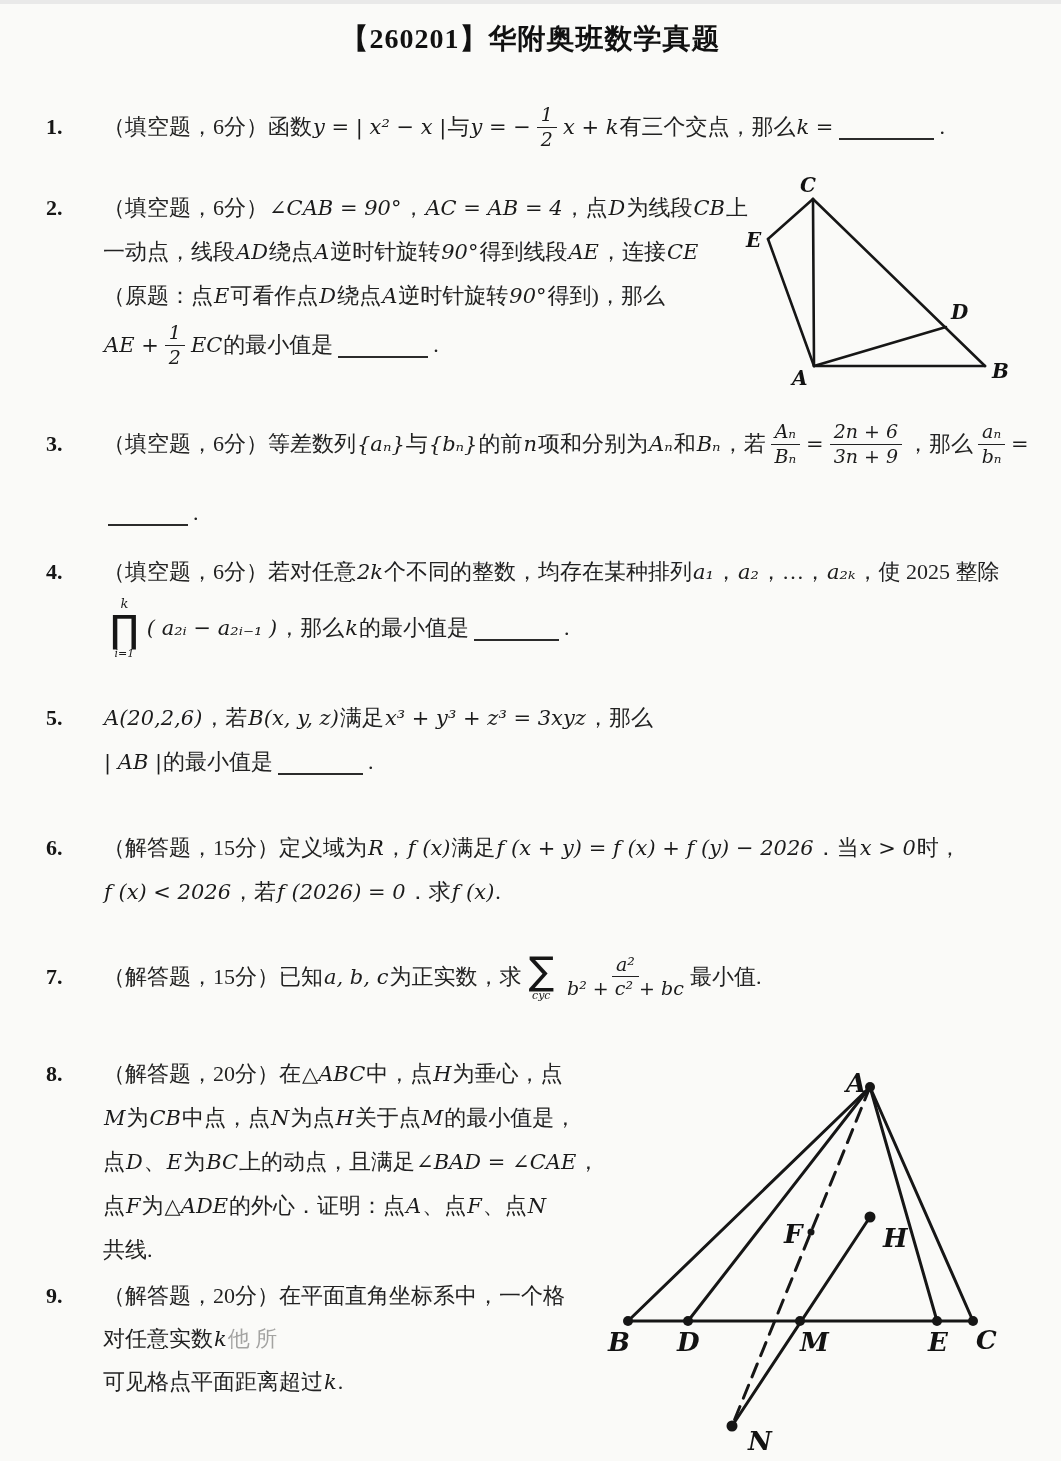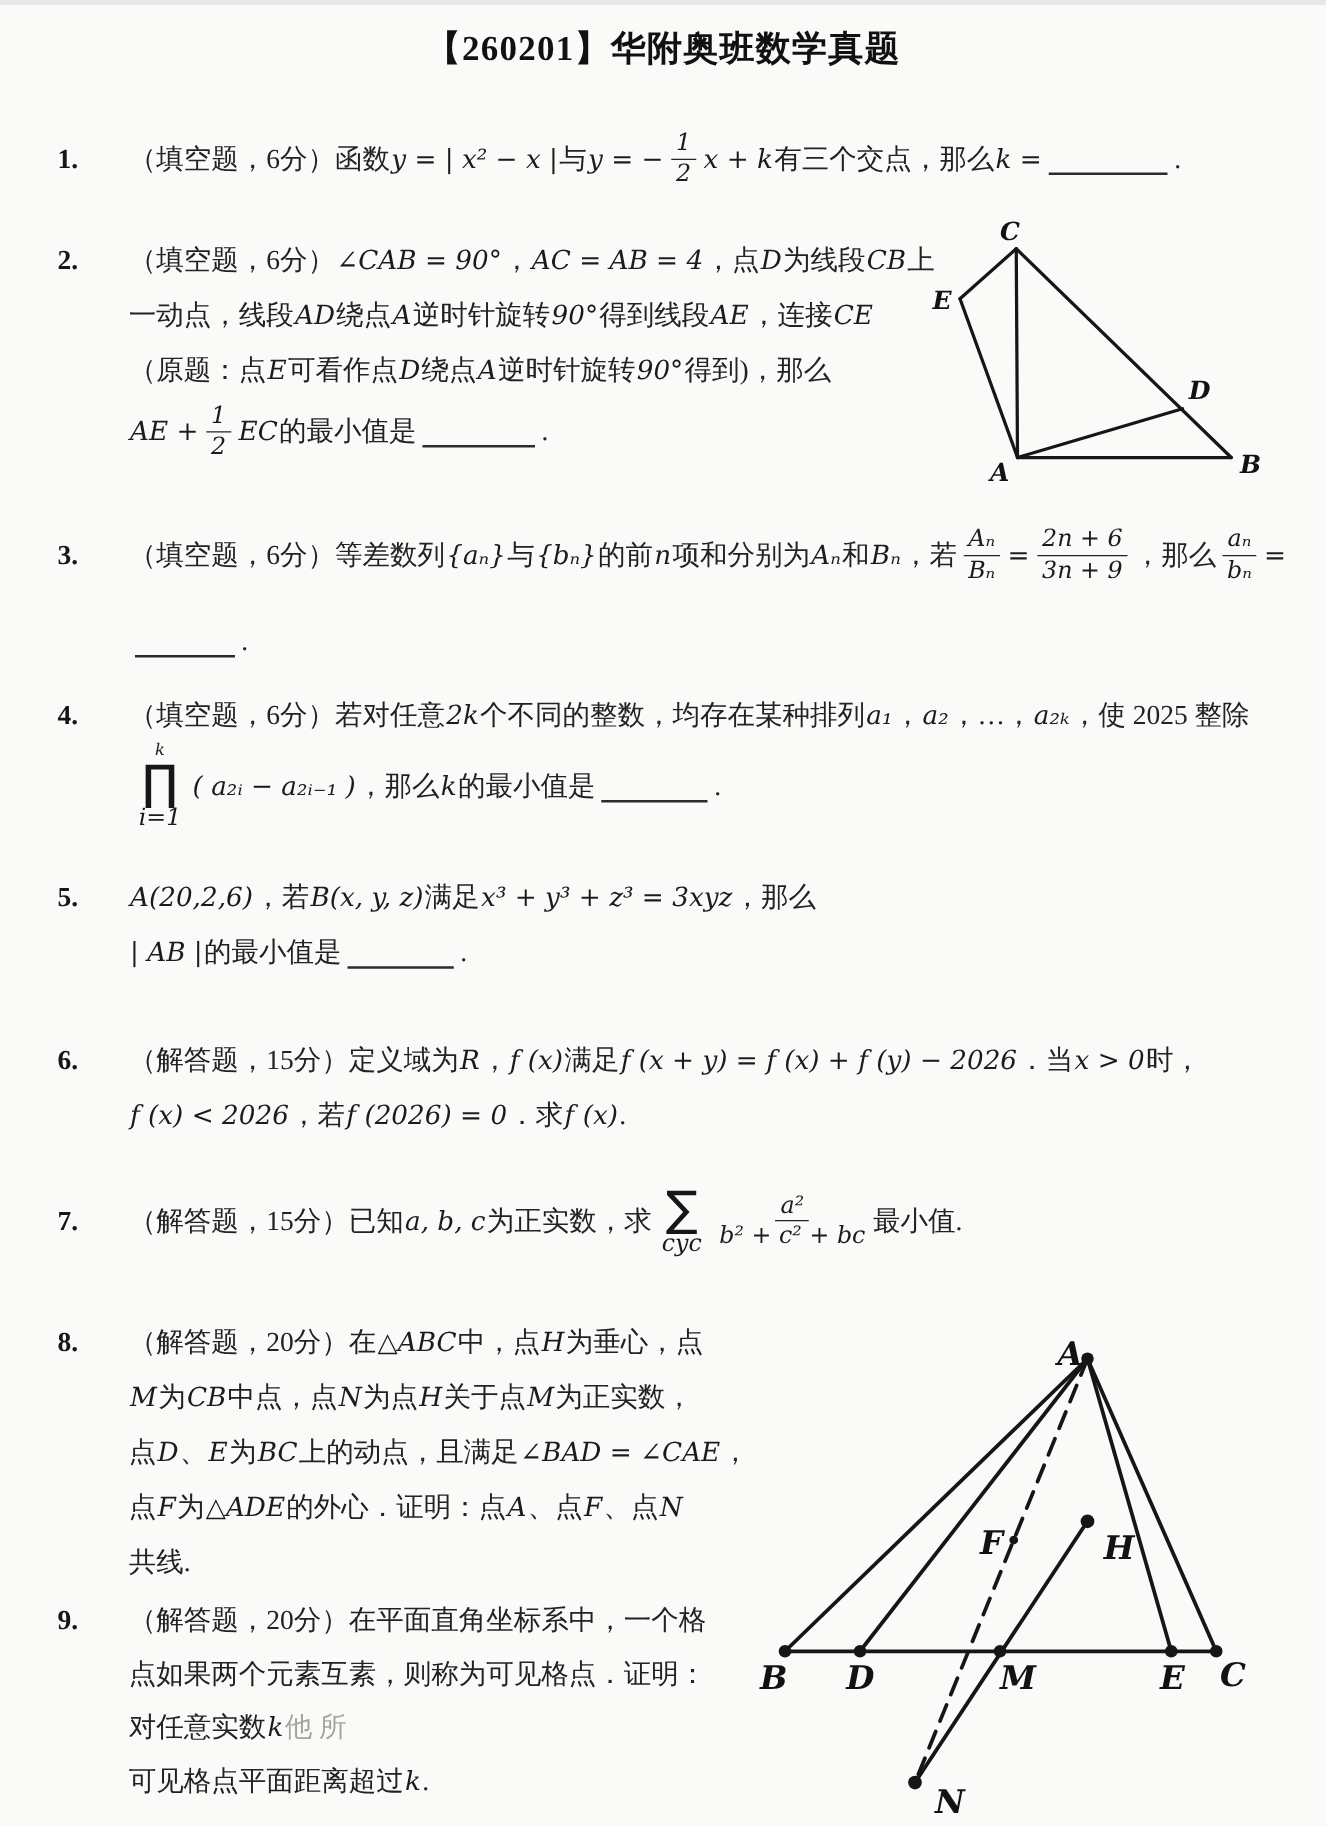--- a/index.html
+++ b/index.html
@@ -33,21 +33,21 @@
   .frac .fn,.frac .fd{font-size:19px;}
   .frac .fn{border-bottom:1.7px solid #222;padding:0 4px 1px;}
   .frac .fd{padding-top:1px;}
   .blank{
     display:inline-block;height:0.95em;border-bottom:2.2px solid #2b2b2b;
     margin:0 5px;align-self:center;transform:translateY(4px);
   }
   .bigop{display:inline-flex;flex-direction:column;align-items:center;line-height:1;margin:0 7px;}
   .op-top{font-size:13px;}
   .op-sym{font-size:38px;font-style:normal;font-family:"DejaVu Sans",sans-serif;color:#161616;}
-  .op-bot{font-size:19px;}
+  .op-bot{font-size:11px;}
   svg.fig{position:absolute;overflow:visible;}
   .figlabel{
     font-family:"DejaVu Serif",serif;font-style:italic;font-weight:bold;fill:#121212;
   }
 </style>
 </head>
 <body>
 
 <div class="page">
 
@@ -271,21 +271,21 @@
       <div class="line">
           <span class="mm">M</span>
           <span class="ct"> 为 </span>
           <span class="mm">CB</span>
           <span class="ct"> 中点，点 </span>
           <span class="mm">N</span>
           <span class="ct"> 为点 </span>
           <span class="mm">H</span>
           <span class="ct"> 关于点 </span>
           <span class="mm">M</span>
-          <span class="ct"> 为正实数，</span>
+          <span class="ct"> 的最小值是，</span>
         </div>
       <div class="line">
           <span class="ct">点 </span>
           <span class="mm">D</span>
           <span class="ct">、</span>
           <span class="mm">E</span>
           <span class="ct"> 为 </span>
           <span class="mm">BC</span>
           <span class="ct"> 上的动点，且满足 </span>
           <span class="mm">∠BAD = ∠CAE</span>
@@ -307,23 +307,20 @@
           <span class="ct">共线.</span>
         </div>
     </div>
   </div>
 
   <div class="prob" style="top:1270px">
     <div class="pnum" style="line-height:43px">9.</div>
     <div class="ptext">
       <div class="line" style="min-height:43px">
           <span class="ct">（解答题，20分）在平面直角坐标系中，一个格</span>
-        </div>
-      <div class="line" style="min-height:43px">
-          <span class="ct">点如果两个元素互素，则称为可见格点．证明：</span>
         </div>
       <div class="line" style="min-height:43px">
           <span class="ct">对任意实数 </span>
           <span class="mm">k</span>
           <span class="ct fade">他 所</span>
         </div>
       <div class="line" style="min-height:43px">
           <span class="ct">可见格点平面距离超过 </span>
           <span class="mm">k</span>
           <span class="ct">.</span>

